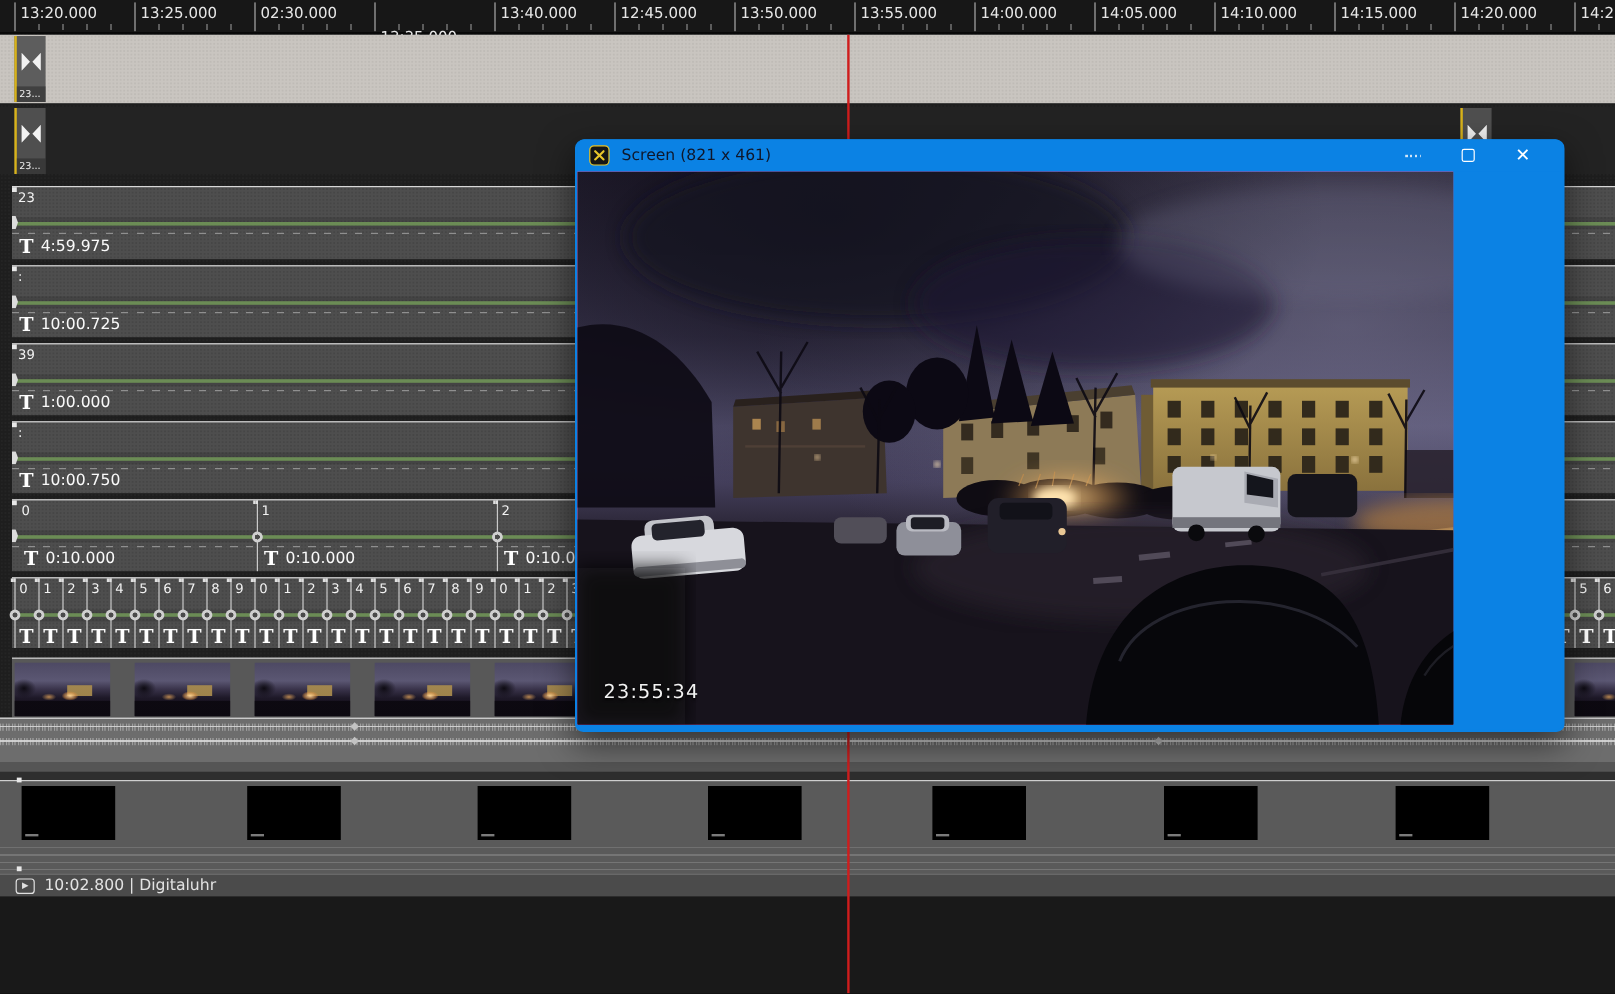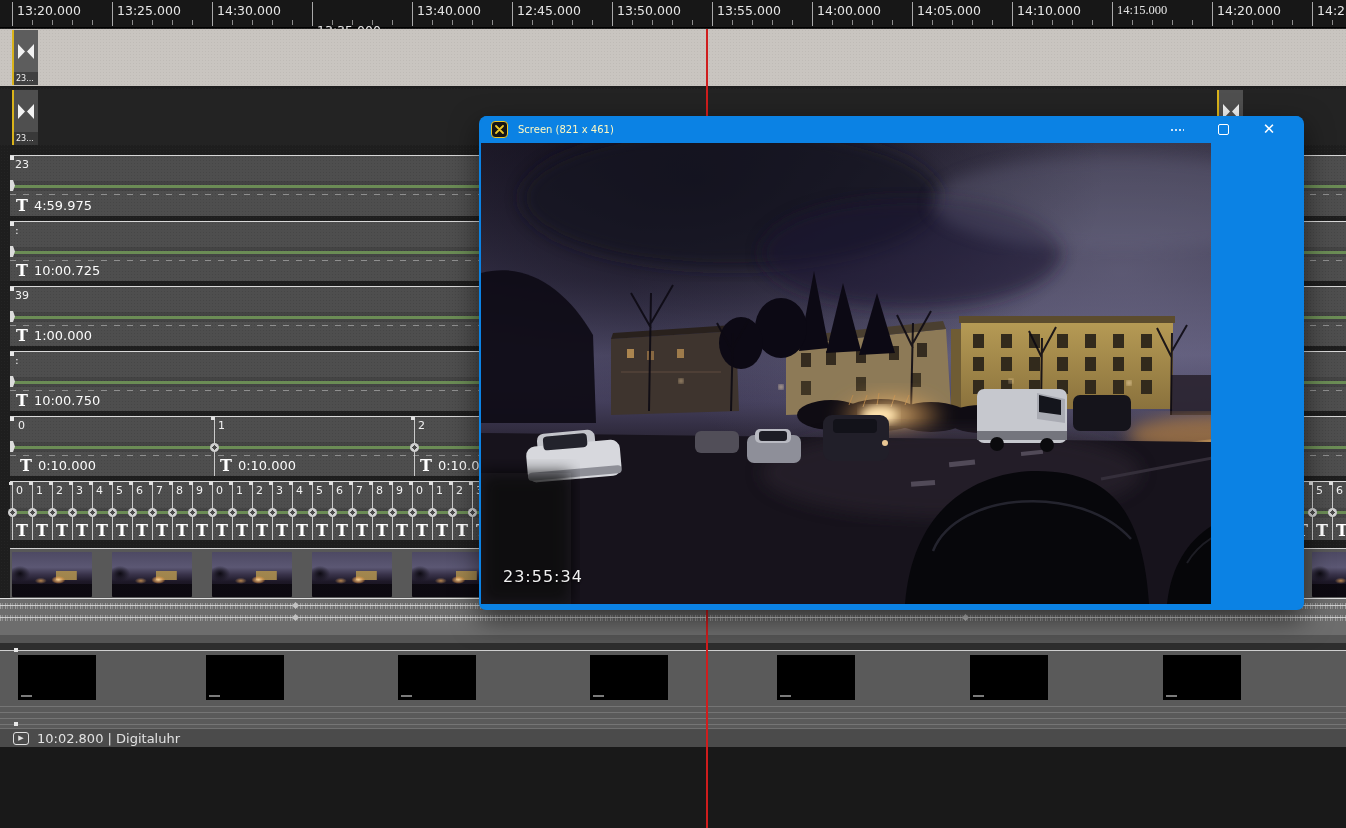--- a/index.html
+++ b/index.html
@@ -81,21 +81,21 @@
   
   .playhead{position:absolute;left:706px;top:29px;width:2px;height:799px;background:#cf1d1d;z-index:5;}
   
   .pwindow{position:absolute;left:479px;top:116px;width:825px;height:494px;z-index:10;
     border-radius:8px 8px 7px 7px;box-shadow:0 10px 28px rgba(0,0,0,.55);overflow:hidden;
     border:2px solid #0b82e4;border-top:none;background:#0b82e4;}
   .ptitle{height:27px;background:#0b82e4;display:flex;align-items:center;padding:0 10px;gap:10px;}
   .badge{width:17px;height:17px;background:#151515;border:1.5px solid #e8c62a;border-radius:4px;
     display:flex;align-items:center;justify-content:center;}
   .badge svg{display:block;}
-  .ptitle .ttl{font-size:10px;color:#fef9c3;flex:1;}
+  .ptitle .ttl{font-size:13px;color:#0f172a;flex:1;}
   .wbtns{display:flex;align-items:center;}
   .wbtn{width:46px;height:27px;display:flex;align-items:center;justify-content:center;}
   .ico-min{width:13px;height:2px;background:repeating-linear-gradient(90deg,#cfe4f8 0 2px,transparent 2px 4px);}
   .ico-max{width:11px;height:11px;border:1.5px solid #fff;border-radius:2px;}
   .ico-close{font-size:15px;color:#fff;line-height:1;}
   .pcontent{position:relative;width:730px;height:461px;background:#ec4899;overflow:hidden;}
   .pstamp{position:absolute;left:22px;bottom:18px;font-size:16px;color:#f2f2f2;letter-spacing:1px;
     text-shadow:0 1px 2px rgba(0,0,0,.8);}
 </style>
 </head>
@@ -110,21 +110,21 @@
       <div class="mtick" style="left: 52px;"></div>
       <div class="mtick" style="left: 72px;"></div>
       <div class="mtick" style="left: 92px;"></div>
       <div class="tick" style="left: 112px;"></div>
       <div class="rlabel" style="left: 117px;">13:25.000</div>
       <div class="mtick" style="left: 132px;"></div>
       <div class="mtick" style="left: 152px;"></div>
       <div class="mtick" style="left: 172px;"></div>
       <div class="mtick" style="left: 192px;"></div>
       <div class="tick" style="left: 212px;"></div>
-      <div class="rlabel" style="left: 217px;">14:30.000</div>
+      <div class="rlabel" style="left: 217px;">02:30.000</div>
       <div class="mtick" style="left: 232px;"></div>
       <div class="mtick" style="left: 252px;"></div>
       <div class="mtick" style="left: 272px;"></div>
       <div class="mtick" style="left: 292px;"></div>
       <div class="tick" style="left: 312px;"></div>
       <div class="rlabel" style="left: 317px; margin-top: 20px;">13:35.000</div>
       <div class="mtick" style="left: 332px;"></div>
       <div class="mtick" style="left: 352px;"></div>
       <div class="mtick" style="left: 372px;"></div>
       <div class="mtick" style="left: 392px;"></div>
@@ -164,21 +164,21 @@
       <div class="mtick" style="left: 952px;"></div>
       <div class="mtick" style="left: 972px;"></div>
       <div class="mtick" style="left: 992px;"></div>
       <div class="tick" style="left: 1012px;"></div>
       <div class="rlabel" style="left: 1017px;">14:10.000</div>
       <div class="mtick" style="left: 1032px;"></div>
       <div class="mtick" style="left: 1052px;"></div>
       <div class="mtick" style="left: 1072px;"></div>
       <div class="mtick" style="left: 1092px;"></div>
       <div class="tick" style="left: 1112px;"></div>
-      <div class="rlabel" style="left: 1117px; font-family: Liberation Serif, serif;">14:15.000</div>
+      <div class="rlabel" style="left: 1117px;">14:15.000</div>
       <div class="mtick" style="left: 1132px;"></div>
       <div class="mtick" style="left: 1152px;"></div>
       <div class="mtick" style="left: 1172px;"></div>
       <div class="mtick" style="left: 1192px;"></div>
       <div class="tick" style="left: 1212px;"></div>
       <div class="rlabel" style="left: 1217px;">14:20.000</div>
       <div class="mtick" style="left: 1232px;"></div>
       <div class="mtick" style="left: 1252px;"></div>
       <div class="mtick" style="left: 1272px;"></div>
       <div class="mtick" style="left: 1292px;"></div>

